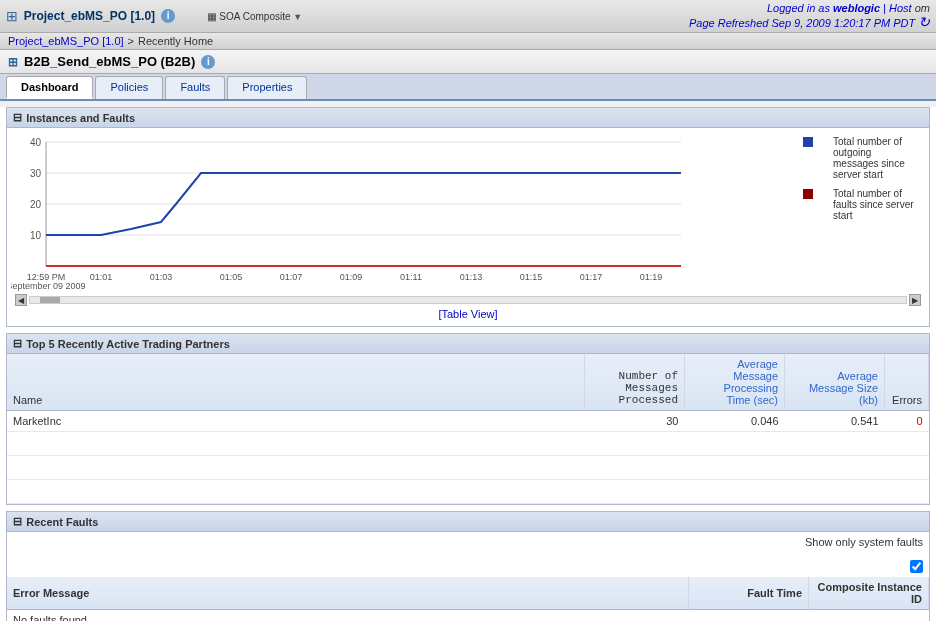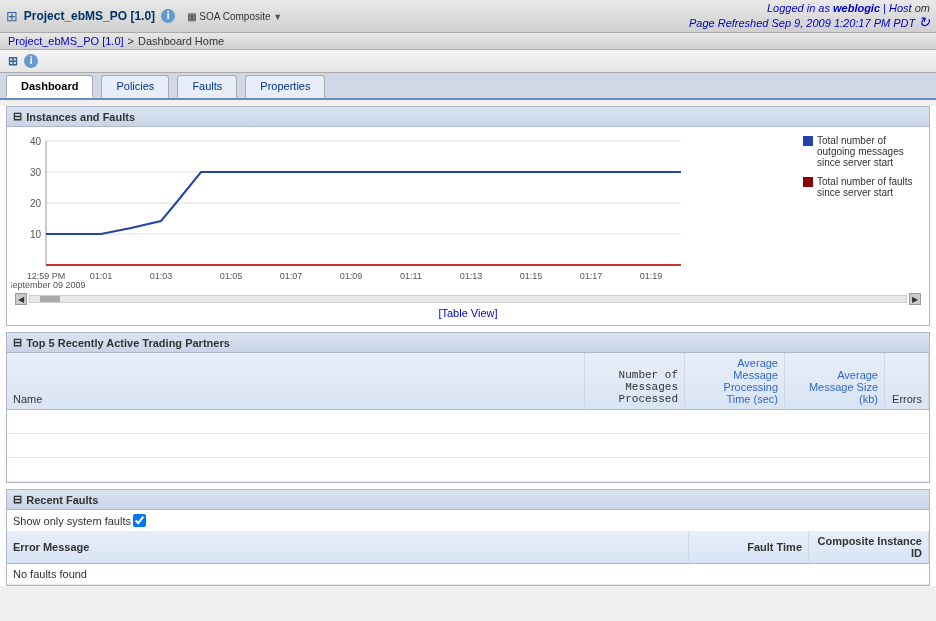--- a/index.html
+++ b/index.html
@@ -48,21 +48,21 @@
       border-bottom: 2px solid #6b8cba;
       padding: 0 6px;
     }
     .tab {
       padding: 4px 14px;
       cursor: pointer;
       font-size: 11px;
       border: 1px solid #aaa;
       border-bottom: none;
       background: #e8eef8;
-      margin-right: 8px;
+      margin-right: 2px;
       margin-top: 2px;
       border-radius: 3px 3px 0 0;
       color: #003399;
     }
     .tab.active {
       background: #fff;
       border-bottom: 2px solid #fff;
       font-weight: bold;
       color: #000;
     }
@@ -102,21 +102,21 @@
       flex: 1;
     }
     .chart-legend {
       width: 130px;
       padding: 4px 8px;
       font-size: 10px;
     }
     .legend-item {
       display: flex;
       align-items: flex-start;
-      gap: 4px;
+      gap: 20px;
       margin-bottom: 8px;
     }
     .legend-color {
       width: 10px;
       height: 10px;
       flex-shrink: 0;
       margin-top: 1px;
     }
     .chart-scrollbar {
       display: flex;
@@ -180,22 +180,23 @@
       text-align: right;
     }
     .data-table td.left { text-align: left; }
     .error-val { color: #cc0000; }
 
     
     .system-faults-bar {
       padding: 4px 6px;
       display: flex;
       align-items: flex-end;
-      gap: 2px;
-      font-size: 11px;
+      gap: 12px;
+      font-size: 11px;
+      flex-direction: column;
     }
     .faults-table {
       width: 100%;
       border-collapse: collapse;
       font-size: 11px;
     }
     .faults-table th {
       background: linear-gradient(to bottom, #e8eef8, #d8e4f4);
       border-bottom: 1px solid #b0b8c8;
       border-right: 1px solid #d0d8e8;
@@ -240,21 +241,21 @@
   </style>
 </head>
 <body>
 
 <div class="top-bar">
   <div class="top-bar-left">
     <span class="icon-soaapp">⊞</span>
     <span class="top-bar-title">Project_ebMS_PO [1.0]</span>
     <span class="icon-info">i</span>
     <br>
-    <span style="font-size:10px;">
+    <span style="font-size:10px;margin-left:20px;">
       <span>▦</span>
       <span>SOA Composite</span>
       <span class="dropdown-icon">▼</span>
     </span>
   </div>
   <div class="top-bar-right">
     <div>
       <span>Logged in as</span>
       <span style="color:#0000cc;font-weight:bold;">weblogic</span>
       <span>|</span>
@@ -264,25 +265,26 @@
     <div>
       <span>Page Refreshed Sep 9, 2009 1:20:17 PM PDT</span>
       <span class="icon-refresh">↻</span>
     </div>
   </div>
 </div>
 
 <div class="sub-bar">
   <a>Project_ebMS_PO [1.0]</a>
   <span>&gt;</span>
-  <span>Dashboard Home</span>
+  <span>Recently Home</span>
 </div>
 
 <div class="page-header">
   <span class="icon-b2b">⊞</span>
+  <span class="page-header-title">B2B_Send_ebMS_PO (B2B)</span>
   <span class="icon-info">i</span>
 </div>
 
 <div class="tabs">
   <div class="tab active">Dashboard</div>
   <div class="tab">Policies</div>
   <div class="tab">Faults</div>
   <div class="tab">Properties</div>
 </div>
 
@@ -372,20 +374,27 @@
           <th style="width:100px;color:#3366cc;">
             Average<br>Message<br>Processing<br>Time (sec)
           </th>
           <th style="width:100px;color:#3366cc;">
             Average<br>Message Size<br>(kb)
           </th>
           <th style="width:44px;">Errors</th>
         </tr>
       </thead>
       <tbody>
+        <tr class="data-row">
+          <td class="left">MarketInc</td>
+          <td>30</td>
+          <td>0.046</td>
+          <td>0.541</td>
+          <td class="error-val">0</td>
+        </tr>
 
         <tr style="height:24px;">
             <td colspan="5"></td>
           </tr>
         <tr style="height:24px;">
             <td colspan="5"></td>
           </tr>
         <tr style="height:24px;">
             <td colspan="5"></td>
           </tr>

